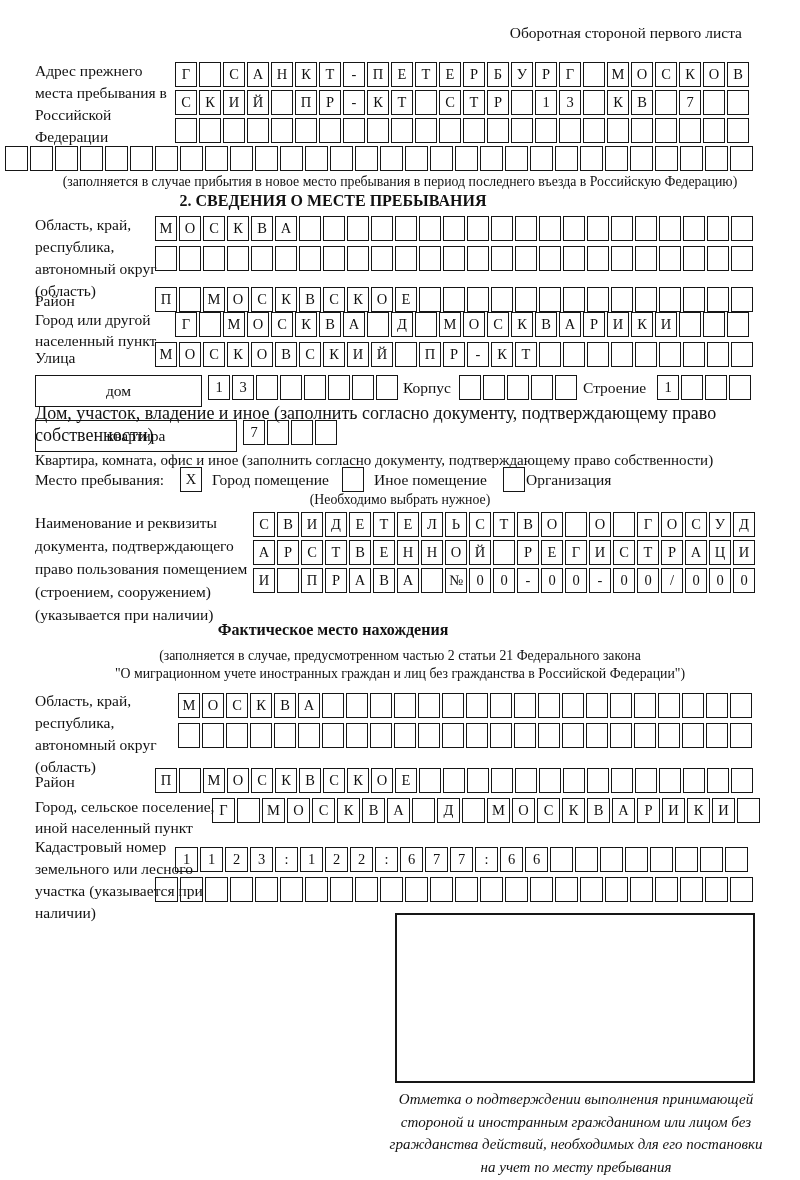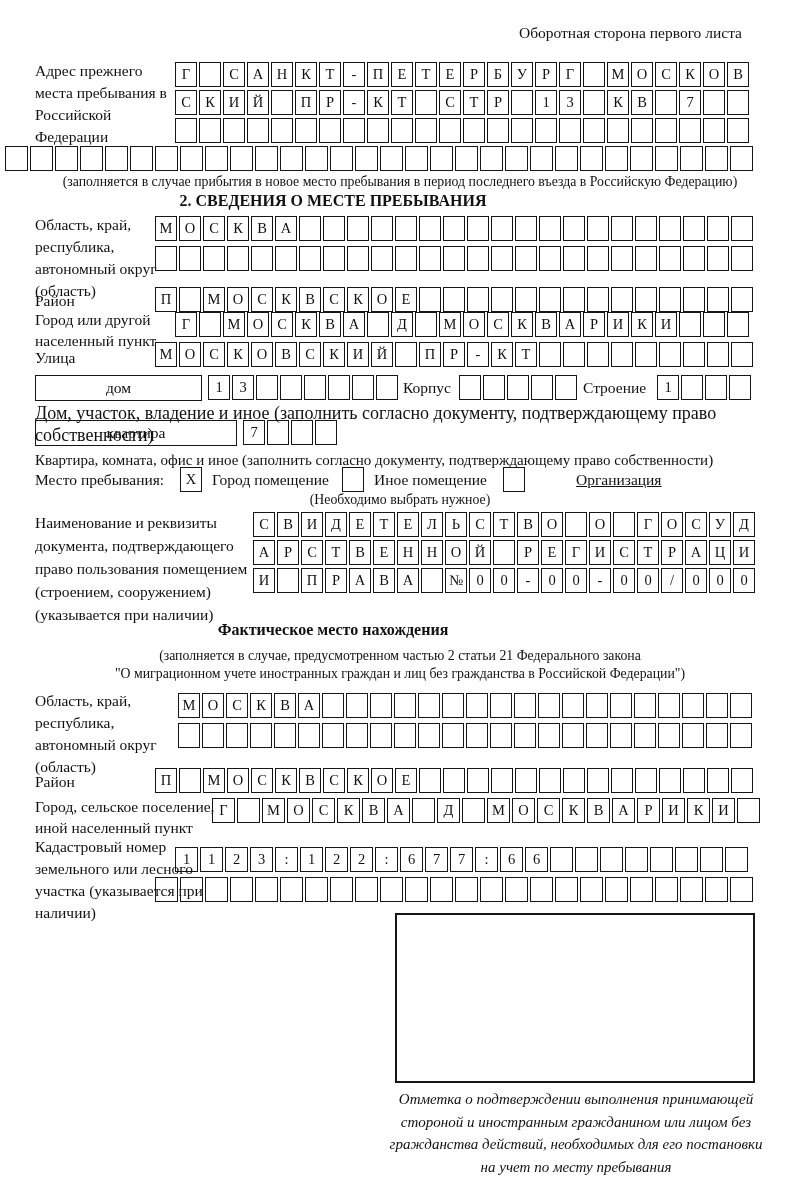--- a/index.html
+++ b/index.html
@@ -13,37 +13,37 @@
   .title { position:absolute; left:0; width:666px; text-align:center; font-weight:bold; font-size:16px; }
   .cells { position:absolute; display:flex; }
   .cell {
     flex:none; box-sizing:border-box; width:22px; height:25px;
     border:1.5px solid #161616; margin-right:2px;
     display:flex; align-items:center; justify-content:center;
     font-size:14.5px; line-height:1;
   }
   .w23 .cell { width:23px; }
   .typebox {
-    position:absolute; box-sizing:border-box; height:26px;
+    position:absolute; box-sizing:border-box; height:32px;
     border:1.5px solid #161616; display:flex; align-items:center; justify-content:center;
     font-size:15.5px;
   }
   .checkbox {
     position:absolute; box-sizing:border-box; width:22px; height:25px;
     border:1.5px solid #161616; display:flex; align-items:center; justify-content:center;
     font-size:14.5px;
   }
   .stamp-box { position:absolute; box-sizing:border-box; border:2px solid #161616; background:#fff; }
 </style>
 </head>
 <body>
 
 <div class="page">
 
-  <div class="lbl" style="top:22px; right:58px; left:auto;">Оборотная сторона первого листа</div>
+  <div class="lbl" style="top:22px; right:58px; left:auto;">Оборотная стороной первого листа</div>
 
   <div class="lbl" style="left:35px; top:60px; width:148px;">Адрес прежнего места пребывания в Российской Федерации</div>
   <div class="cells" style="left:175px; top:62px;">
       <span class="cell">Г</span>
       <span class="cell"></span>
       <span class="cell">С</span>
       <span class="cell">А</span>
       <span class="cell">Н</span>
       <span class="cell">К</span>
       <span class="cell">Т</span>
@@ -331,21 +331,21 @@
       <span class="cell"></span>
     </div>
   <div class="lbl" style="left:35px; top:449px; font-size:15px;">Квартира, комната, офис и иное (заполнить согласно документу, подтверждающему право собственности)</div>
 
   <div class="lbl" style="left:35px; top:469px;">Место пребывания:</div>
   <div class="checkbox" style="left:180px; top:467px;">X</div>
   <div class="lbl" style="left:212px; top:469px;">Город помещение</div>
   <div class="checkbox" style="left:342px; top:467px;"></div>
   <div class="lbl" style="left:374px; top:469px;">Иное помещение</div>
   <div class="checkbox" style="left:503px; top:467px;"></div>
-  <div class="lbl" style="left:576px; top:469px;text-decoration:underline;">Организация</div>
+  <div class="lbl" style="left:526px; top:469px;">Организация</div>
   <div class="note" style="top:492px;">(Необходимо выбрать нужное)</div>
 
   <div class="lbl" style="left:35px; top:511px; width:218px; line-height:23px;">Наименование и реквизиты документа, подтверждающего право пользования помещением (строением, сооружением) (указывается при наличии)</div>
   <div class="cells" style="left:253px; top:512px;">
       <span class="cell">С</span>
       <span class="cell">В</span>
       <span class="cell">И</span>
       <span class="cell">Д</span>
       <span class="cell">Е</span>
       <span class="cell">Т</span>

